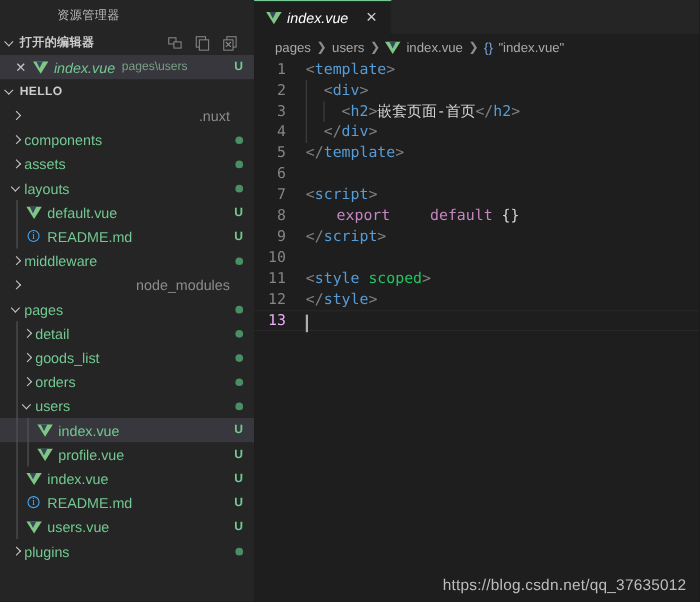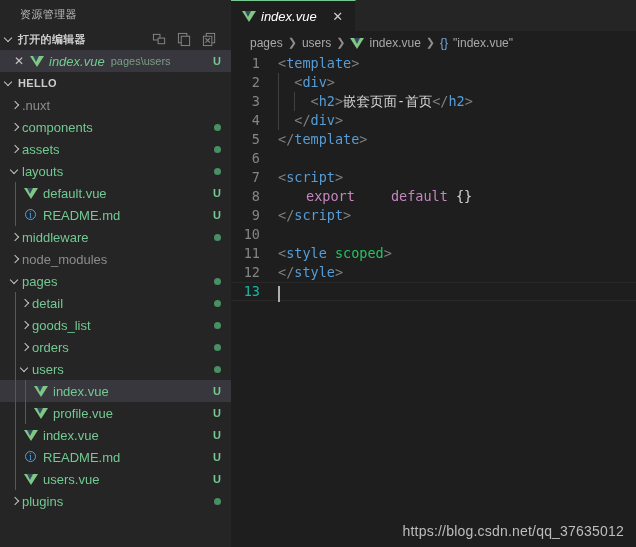--- a/index.html
+++ b/index.html
@@ -30,20 +30,21 @@
   }
   .sidebar-title {
     height: 28px;
     line-height: 28px;
     padding-left: 20px;
     font-size: 11px;
     color: #bbbbbb;
     letter-spacing: .4px;
     user-select: none;
     flex: 0 0 28px;
+    margin-left: 32px;
   }
 
   
   .section-header {
     height: 22px;
     line-height: 22px;
     display: flex;
     align-items: center;
     font-size: 11px;
     font-weight: bold;
@@ -186,21 +187,21 @@
     width: 14px; flex: 0 0 14px;
     display: flex; align-items: center; justify-content: center;
   }
   .tname {
     flex: 1 1 auto;
     white-space: nowrap;
     overflow: hidden;
     text-overflow: ellipsis;
     color: #73c991;
   }
-  .tname.ignored { color: #8c8c8c; }
+  .tname.ignored { color: #8c8c8c; text-align: right; }
   .md-ico {
     width: 14px; height: 14px; flex: 0 0 14px;
     margin-right: 5px;
     position: relative;
   }
   .md-ico::before {
     content: "";
     position: absolute;
     left: 1px; top: 1px;
     width: 11px; height: 11px;
@@ -311,21 +312,21 @@
   .lnum {
     width: 46px;
     flex: 0 0 46px;
     text-align: right;
     padding-right: 17px;
     box-sizing: border-box;
     color: #858585;
     font-size: 13.5px;
     user-select: none;
   }
-  .lnum.active { color: #14b8a6; }
+  .lnum.active { color: #f0abfc; }
   .ctext {
     flex: 1 1 auto;
     position: relative;
     color: #d4d4d4;
     padding-left: 1px;
   }
   .cline.current {
     border-top: 1px solid #282828;
     border-bottom: 1px solid #282828;
     height: 19px;

